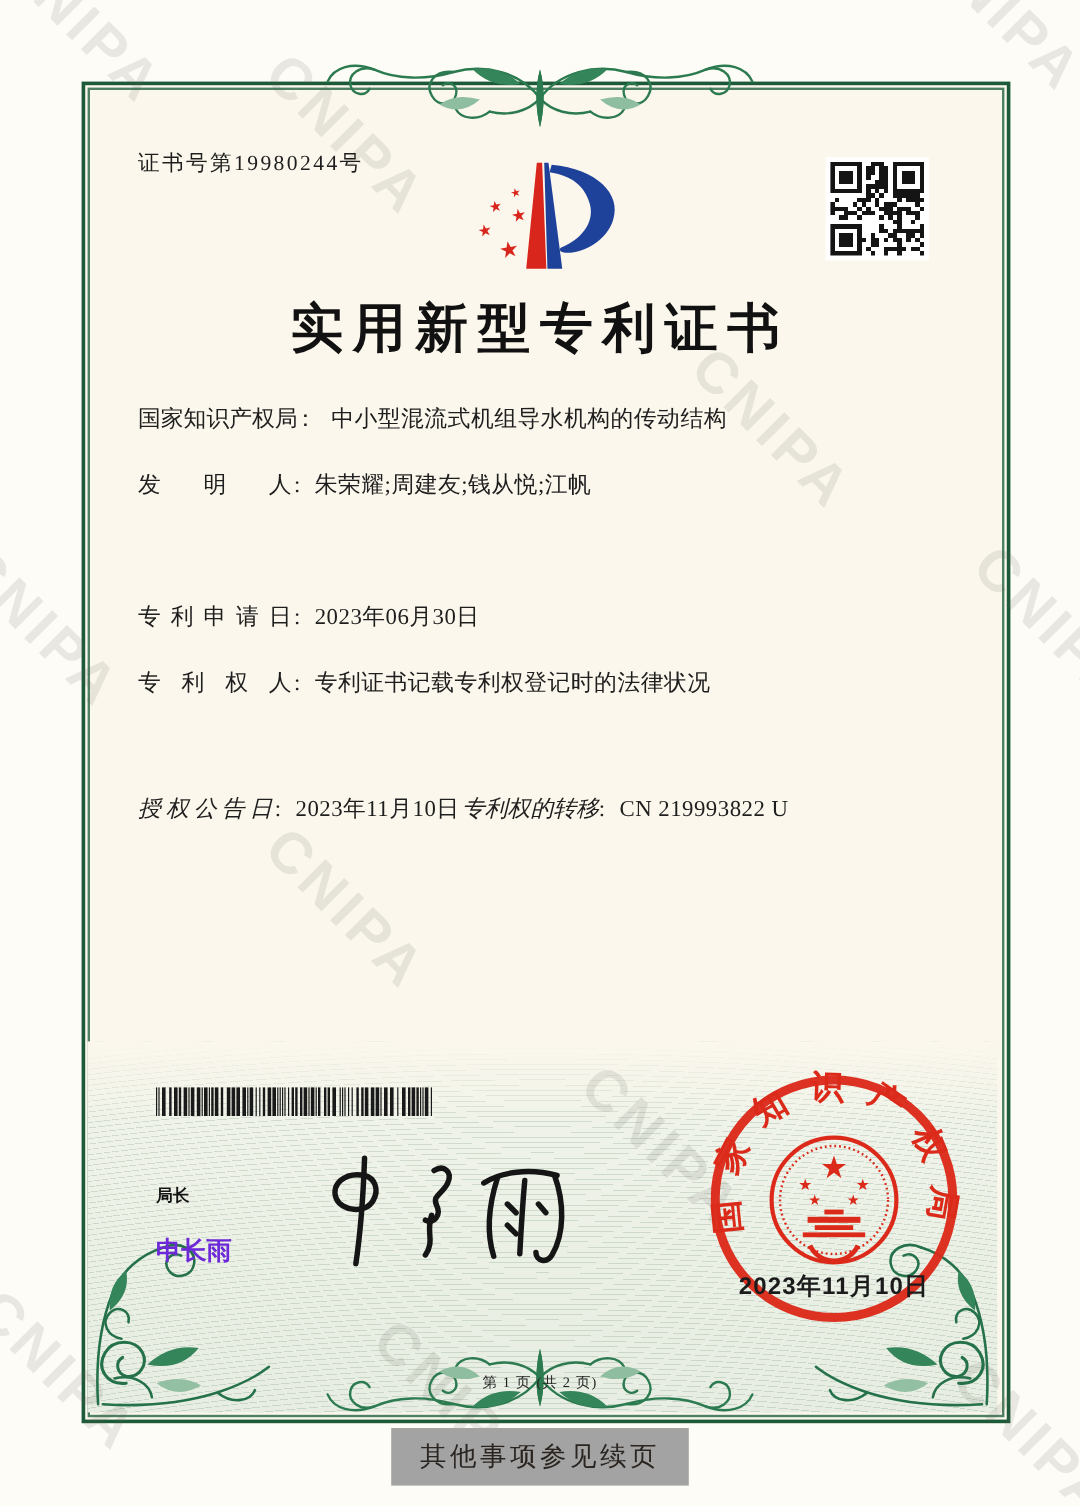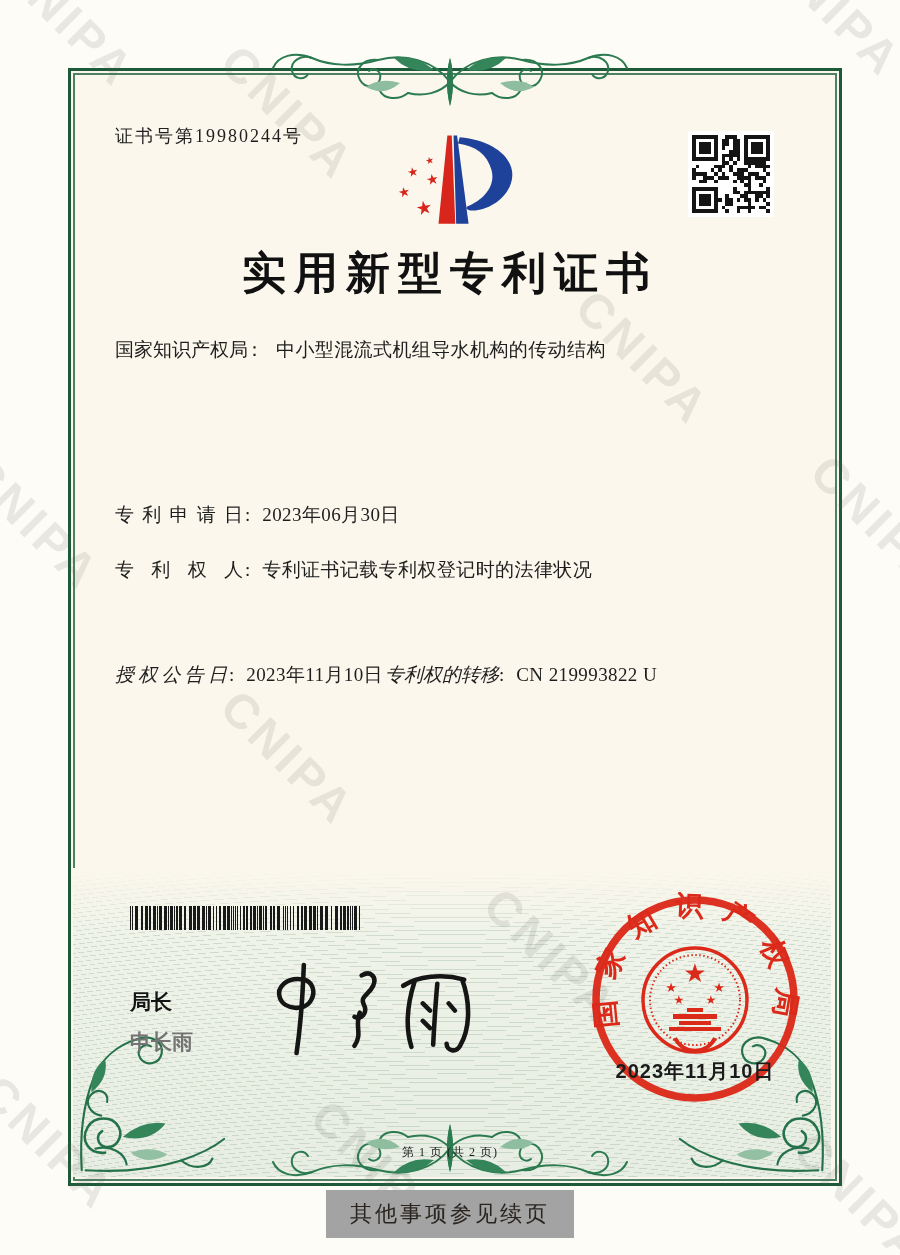--- a/index.html
+++ b/index.html
@@ -30,23 +30,23 @@
   .flabel{display:inline-block;width:128px;text-align:justify;text-align-last:justify;}
   .flabel.sm{width:112px;font-style:italic;}
   .fcolon{display:inline-block;margin:0 12px 0 2px;}
   .fvalue{letter-spacing:.4px;margin-top:12px;}
   .pair2{position:absolute;left:270px;top:0;white-space:nowrap;}
   .paras{position:absolute;left:112px;top:710px;width:682px;font-size:17px;line-height:1.8;
          text-align:justify;color:#28231f;z-index:4;}
   .paras p{margin:0 0 7px;text-indent:2em;}
   .barcode{position:absolute;left:130px;top:906px;width:232px;height:24px;z-index:5;}
   .sig-title{position:absolute;left:130px;top:988px;font-family:"Liberation Sans","DejaVu Sans",sans-serif;
-             font-size:21px;font-weight:700;color:#141414;z-index:5;}
+             font-size:14px;font-weight:700;color:#141414;z-index:5;}
   .sig-name{position:absolute;left:130px;top:1028px;font-family:"Liberation Sans","DejaVu Sans",sans-serif;
-            font-size:21px;font-weight:700;color:#737373;z-index:5;}
+            font-size:21px;font-weight:700;color:#6d28d9;z-index:5;}
   .signature{position:absolute;left:250px;top:950px;width:238px;height:114px;z-index:5;}
   .seal{position:absolute;left:588px;top:892px;width:214px;height:214px;z-index:6;}
   .seal-date{position:absolute;left:592px;top:1058px;width:206px;text-align:center;font-size:20px;
              font-weight:700;letter-spacing:1px;color:#1b1b1b;z-index:7;
              font-family:"Liberation Sans","DejaVu Sans",sans-serif;}
   .page-num{position:absolute;left:0;top:1144px;width:100%;text-align:center;font-size:12px;
             letter-spacing:1px;z-index:5;}
   .foot-note{position:absolute;left:50%;top:1190px;transform:translateX(-50%);background:#a3a3a3;
              padding:9px 24px;font-size:22px;letter-spacing:3px;color:#2a2520;z-index:5;}
 </style>
@@ -359,20 +359,23 @@
         <rect x="15" y="20" width="1" height="1" fill="#141414"></rect>
         <rect x="20" y="20" width="1" height="1" fill="#141414"></rect>
       </svg>
   </div>
 
   <div class="title">实用新型专利证书</div>
 
   <div class="field-row" style="top:338px">
     <span class="flabel">国家知识产权局</span><span class="fcolon">：</span><span class="fvalue">中小型混流式机组导水机构的传动结构</span>
   </div>
+  <div class="field-row" style="top:393px">
+    <span class="flabel">发明人</span><span class="fcolon">:</span><span class="fvalue">朱荣耀;周建友;钱从悦;江帆</span>
+  </div>
   <div class="field-row" style="top:503px">
     <span class="flabel">专利申请日</span><span class="fcolon">:</span><span class="fvalue">2023年06月30日</span>
   </div>
   <div class="field-row" style="top:558px">
     <span class="flabel">专利权人</span><span class="fcolon">:</span><span class="fvalue">专利证书记载专利权登记时的法律状况</span>
   </div>
   <div class="field-row" style="top:663px">
     <span class="flabel sm">授权公告日</span><span class="fcolon">:</span><span class="fvalue">2023年11月10日</span>
     <span class="pair2">
       <span class="flabel sm">专利权的转移</span><span class="fcolon">:</span><span class="fvalue">CN 219993822 U</span>

